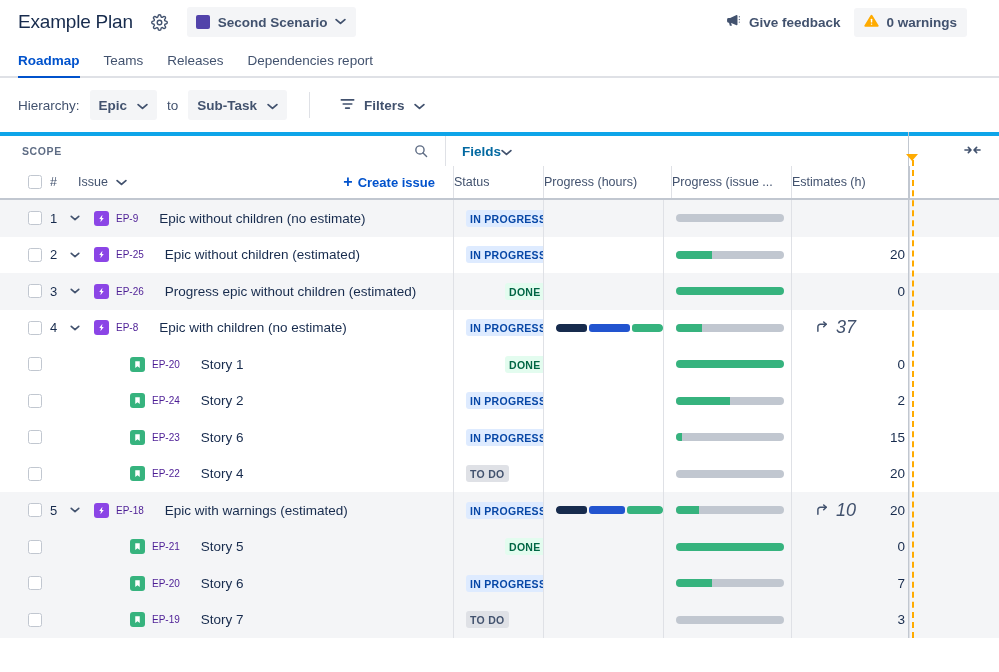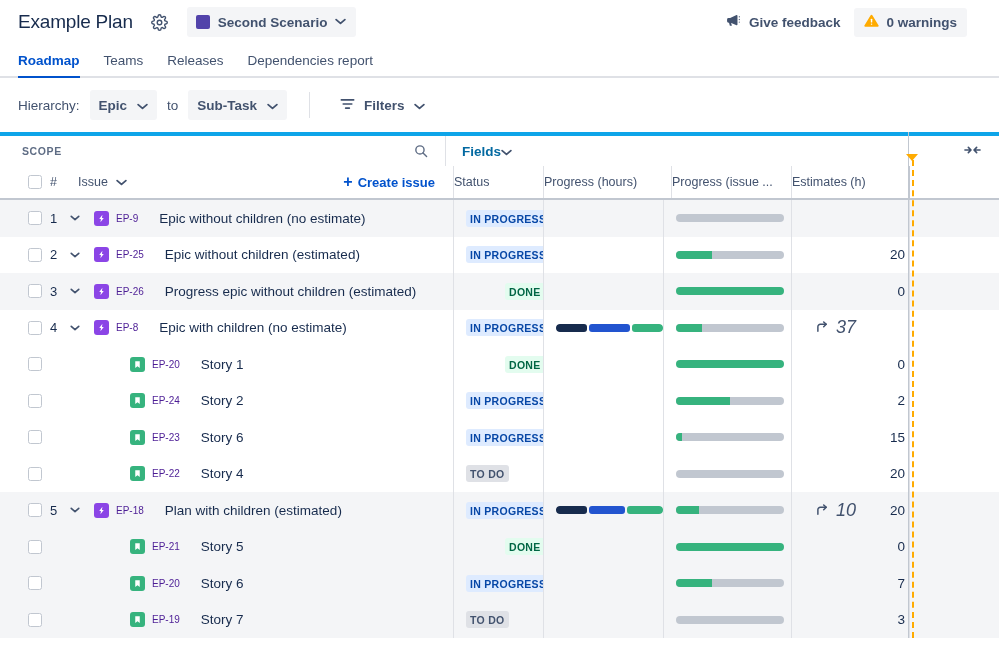--- a/index.html
+++ b/index.html
@@ -679,21 +679,21 @@
             <path d="M1 1.8 6 6.2 11 1.8"></path>
           </svg>
         </div>
         <div class="c-issue">
           <span class="type-icon type-epic">
             <svg width="9" height="9" viewBox="0 0 12 12" fill="#fff">
               <path d="M7.2 1 3 6.6h2.3L4.6 11 9 5.2H6.6L7.2 1z"></path>
             </svg>
           </span>
           <span class="key-link">EP-18</span>
-          <span class="summary">Plan with children (estimated)</span>
+          <span class="summary">Epic with warnings (estimated)</span>
         </div>
         <div class="c-cell w-status">
           <span class="badge badge-inprogress">IN PROGRESS</span>
         </div>
         <div class="c-cell w-progressi">
           <span class="pbar issue">
             <span class="pbar-seg seg-dark" style="width:30%"></span>
             <span class="pbar-seg seg-blue" style="width:35%"></span>
             <span class="pbar-seg seg-green" style="width:35%"></span>
           </span>

